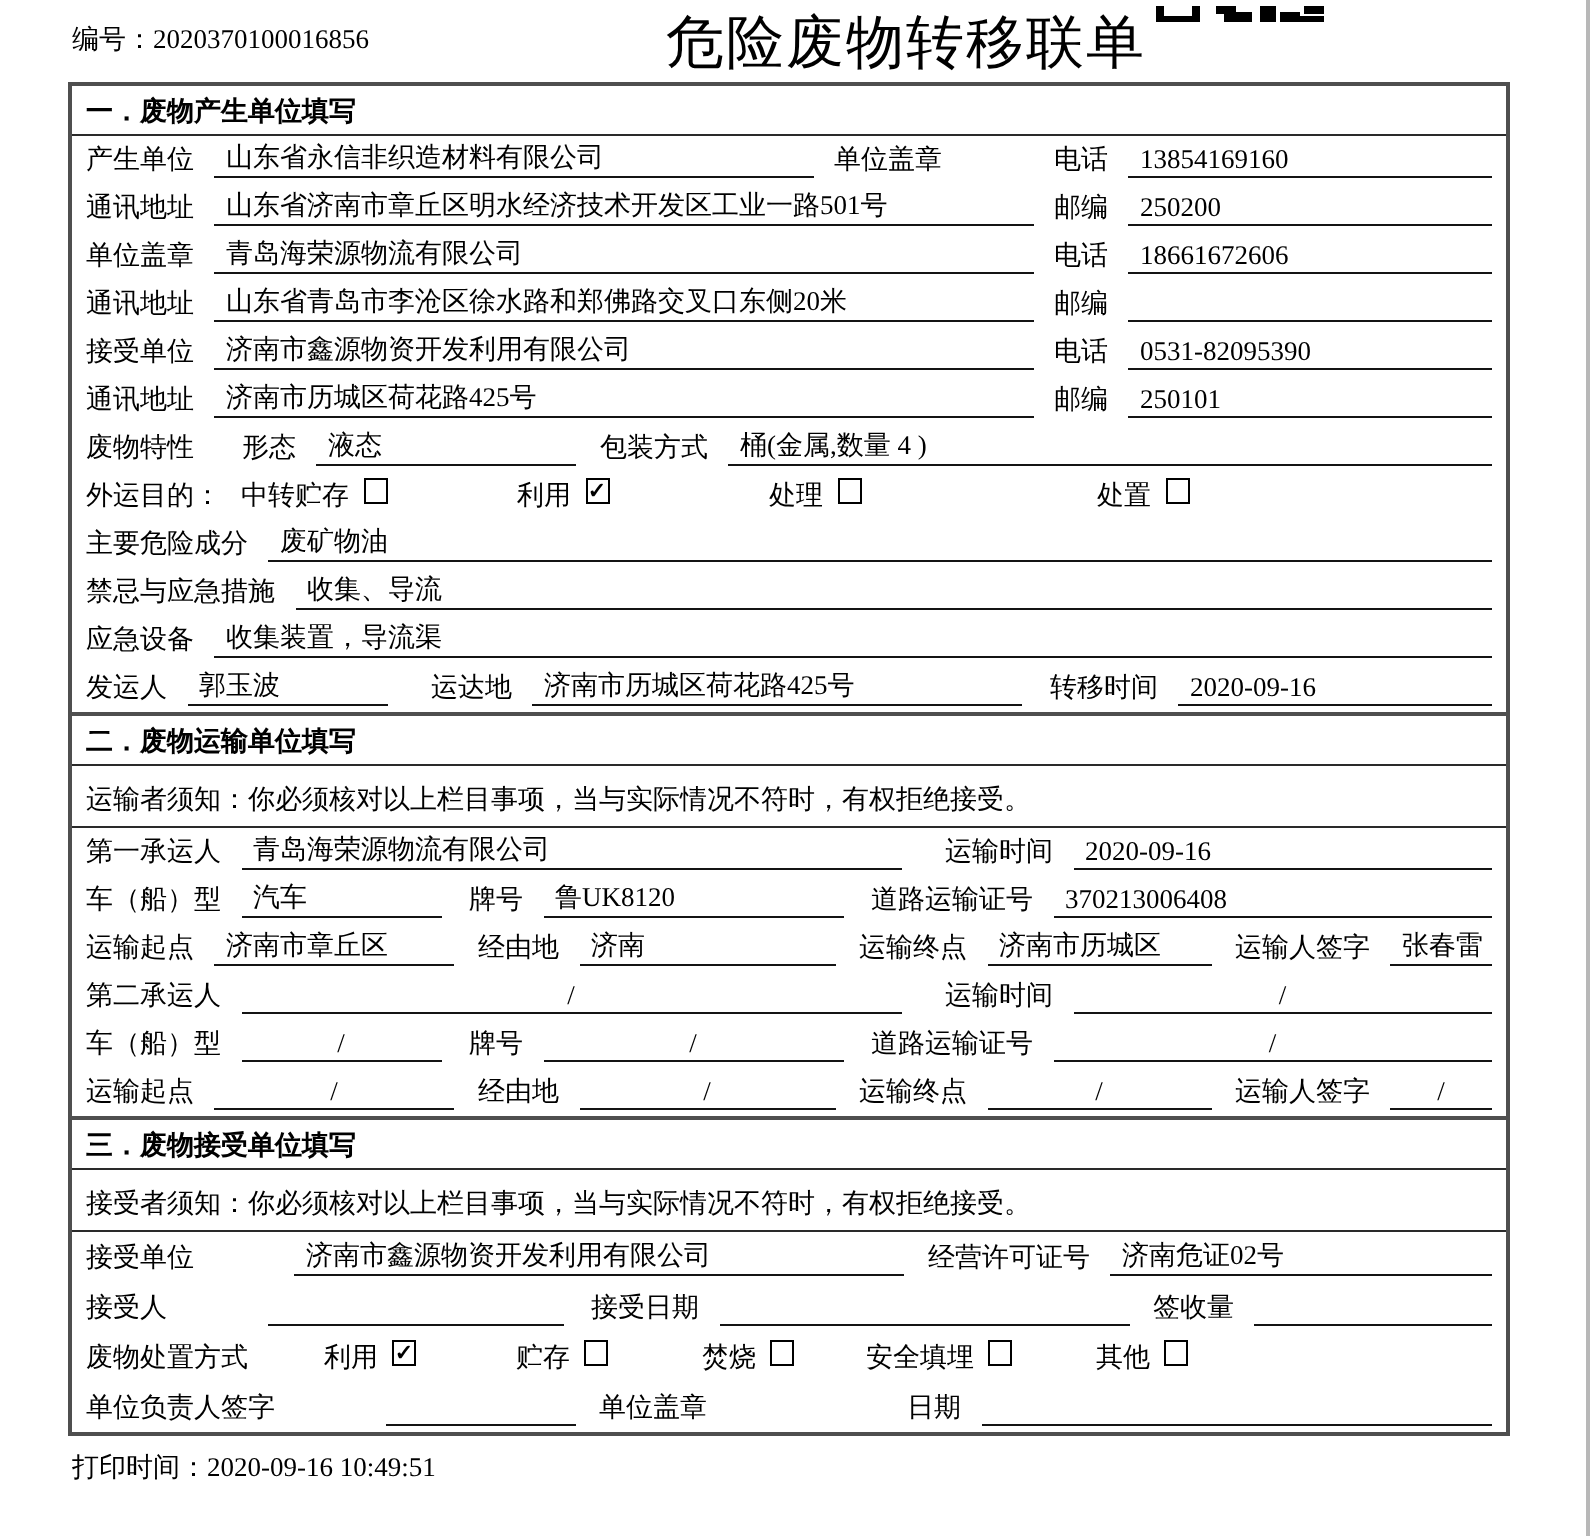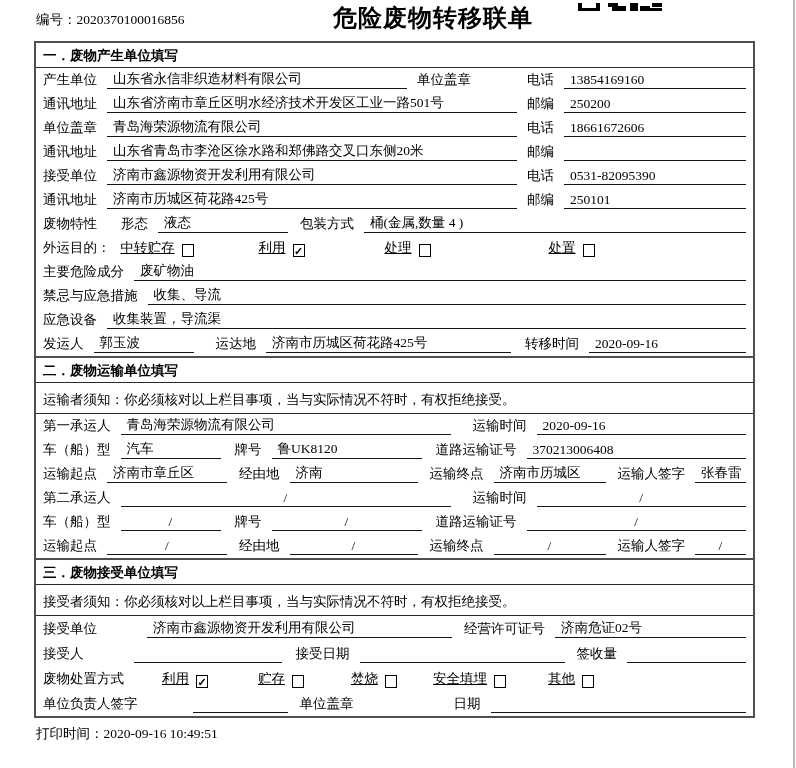--- a/index.html
+++ b/index.html
@@ -10,21 +10,21 @@
     color: #000;
     font-family: "Liberation Serif", "DejaVu Serif", serif;
     font-size: 13.5px;
     position: relative;
     overflow: hidden;
   }
   .serial { position: absolute; top: 11px; left: 36px; white-space: nowrap; }
   .doc-title {
     position: absolute; top: 2px; left: 333px;
     font-family: "Liberation Sans", "DejaVu Sans", sans-serif;
-    font-weight: bold; font-size: 24px; letter-spacing: 1px; white-space: nowrap;
+    font-weight: normal; font-size: 29px; letter-spacing: 1px; white-space: nowrap;
   }
   .qr-frag { position: absolute; top: 0; left: 578px; width: 84px; height: 9px; }
   .page-edge { position: absolute; top: 0; right: 1px; width: 2px; height: 768px; background: #b8b8b8; }
 
   .form-box {
     position: absolute; top: 41px; left: 34px; width: 721px;
     border: 2px solid #4f4f4f; background: #fff;
   }
   .sec + .sec { border-top: 2px solid #4f4f4f; }
   .sec-head {
@@ -45,21 +45,21 @@
   .vc { text-align: center; }
   .spacer { flex: 1 1 auto; }
   .w100{width:100px}.w120{width:120px}.w128{width:128px}.w112{width:112px}
   .w130{width:130px}.w148{width:148px}.w150{width:150px}
   .w170{width:170px}.w182{width:182px}.w200{width:200px}.w205{width:205px}
   .w245{width:245px}.w300{width:300px}.w305{width:305px}.w330{width:330px}
   .w95{width:95px}
   .ml40{margin-left:40px}.ml45{margin-left:45px}
   .gap90{flex:0 0 90px}
 
-  .cbg { display:flex; align-items:flex-end; flex:0 0 auto; white-space:nowrap;text-decoration:underline; }
+  .cbg { display:flex; align-items:flex-start; flex:0 0 auto; white-space:nowrap; }
   .cb {
     display:inline-block; width:12px; height:13px;
     border:1.5px solid #000; margin-left:7px;
     font-size:11px; line-height:12px; text-align:center; font-weight:bold;
   }
   .print-line { position:absolute; top:725px; left:36px; white-space:nowrap; }
 </style>
 </head>
 <body>
 

